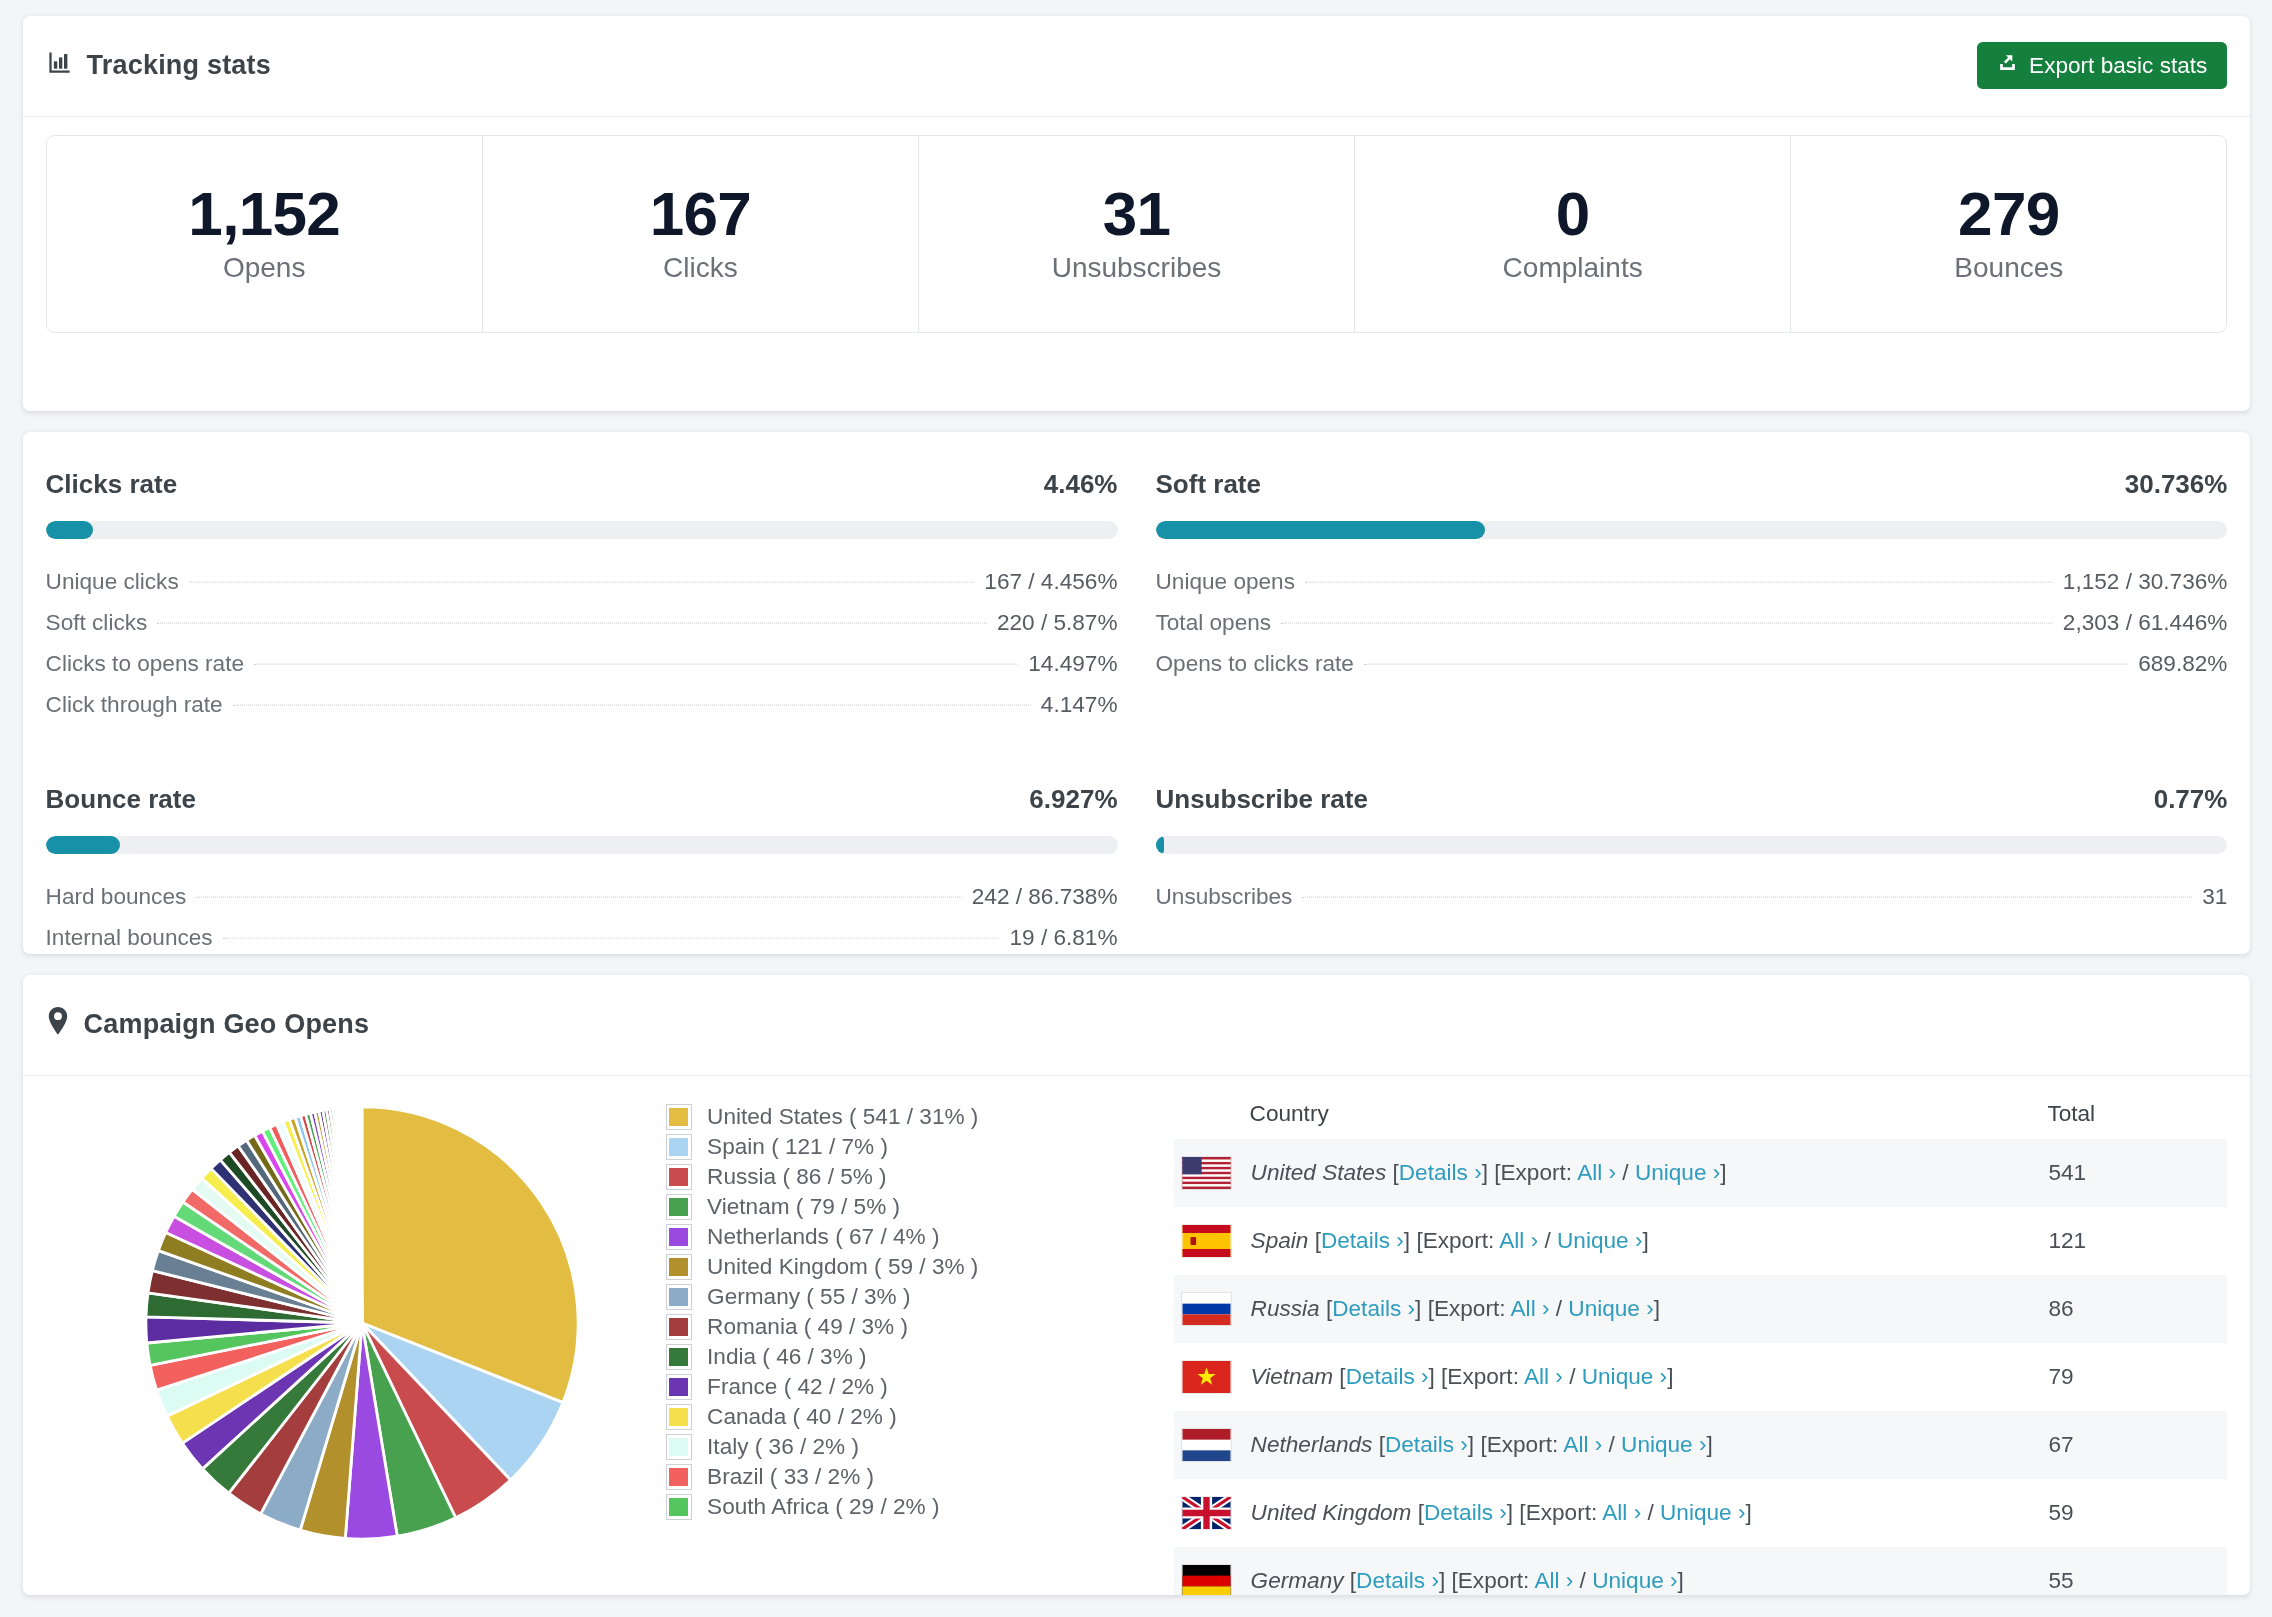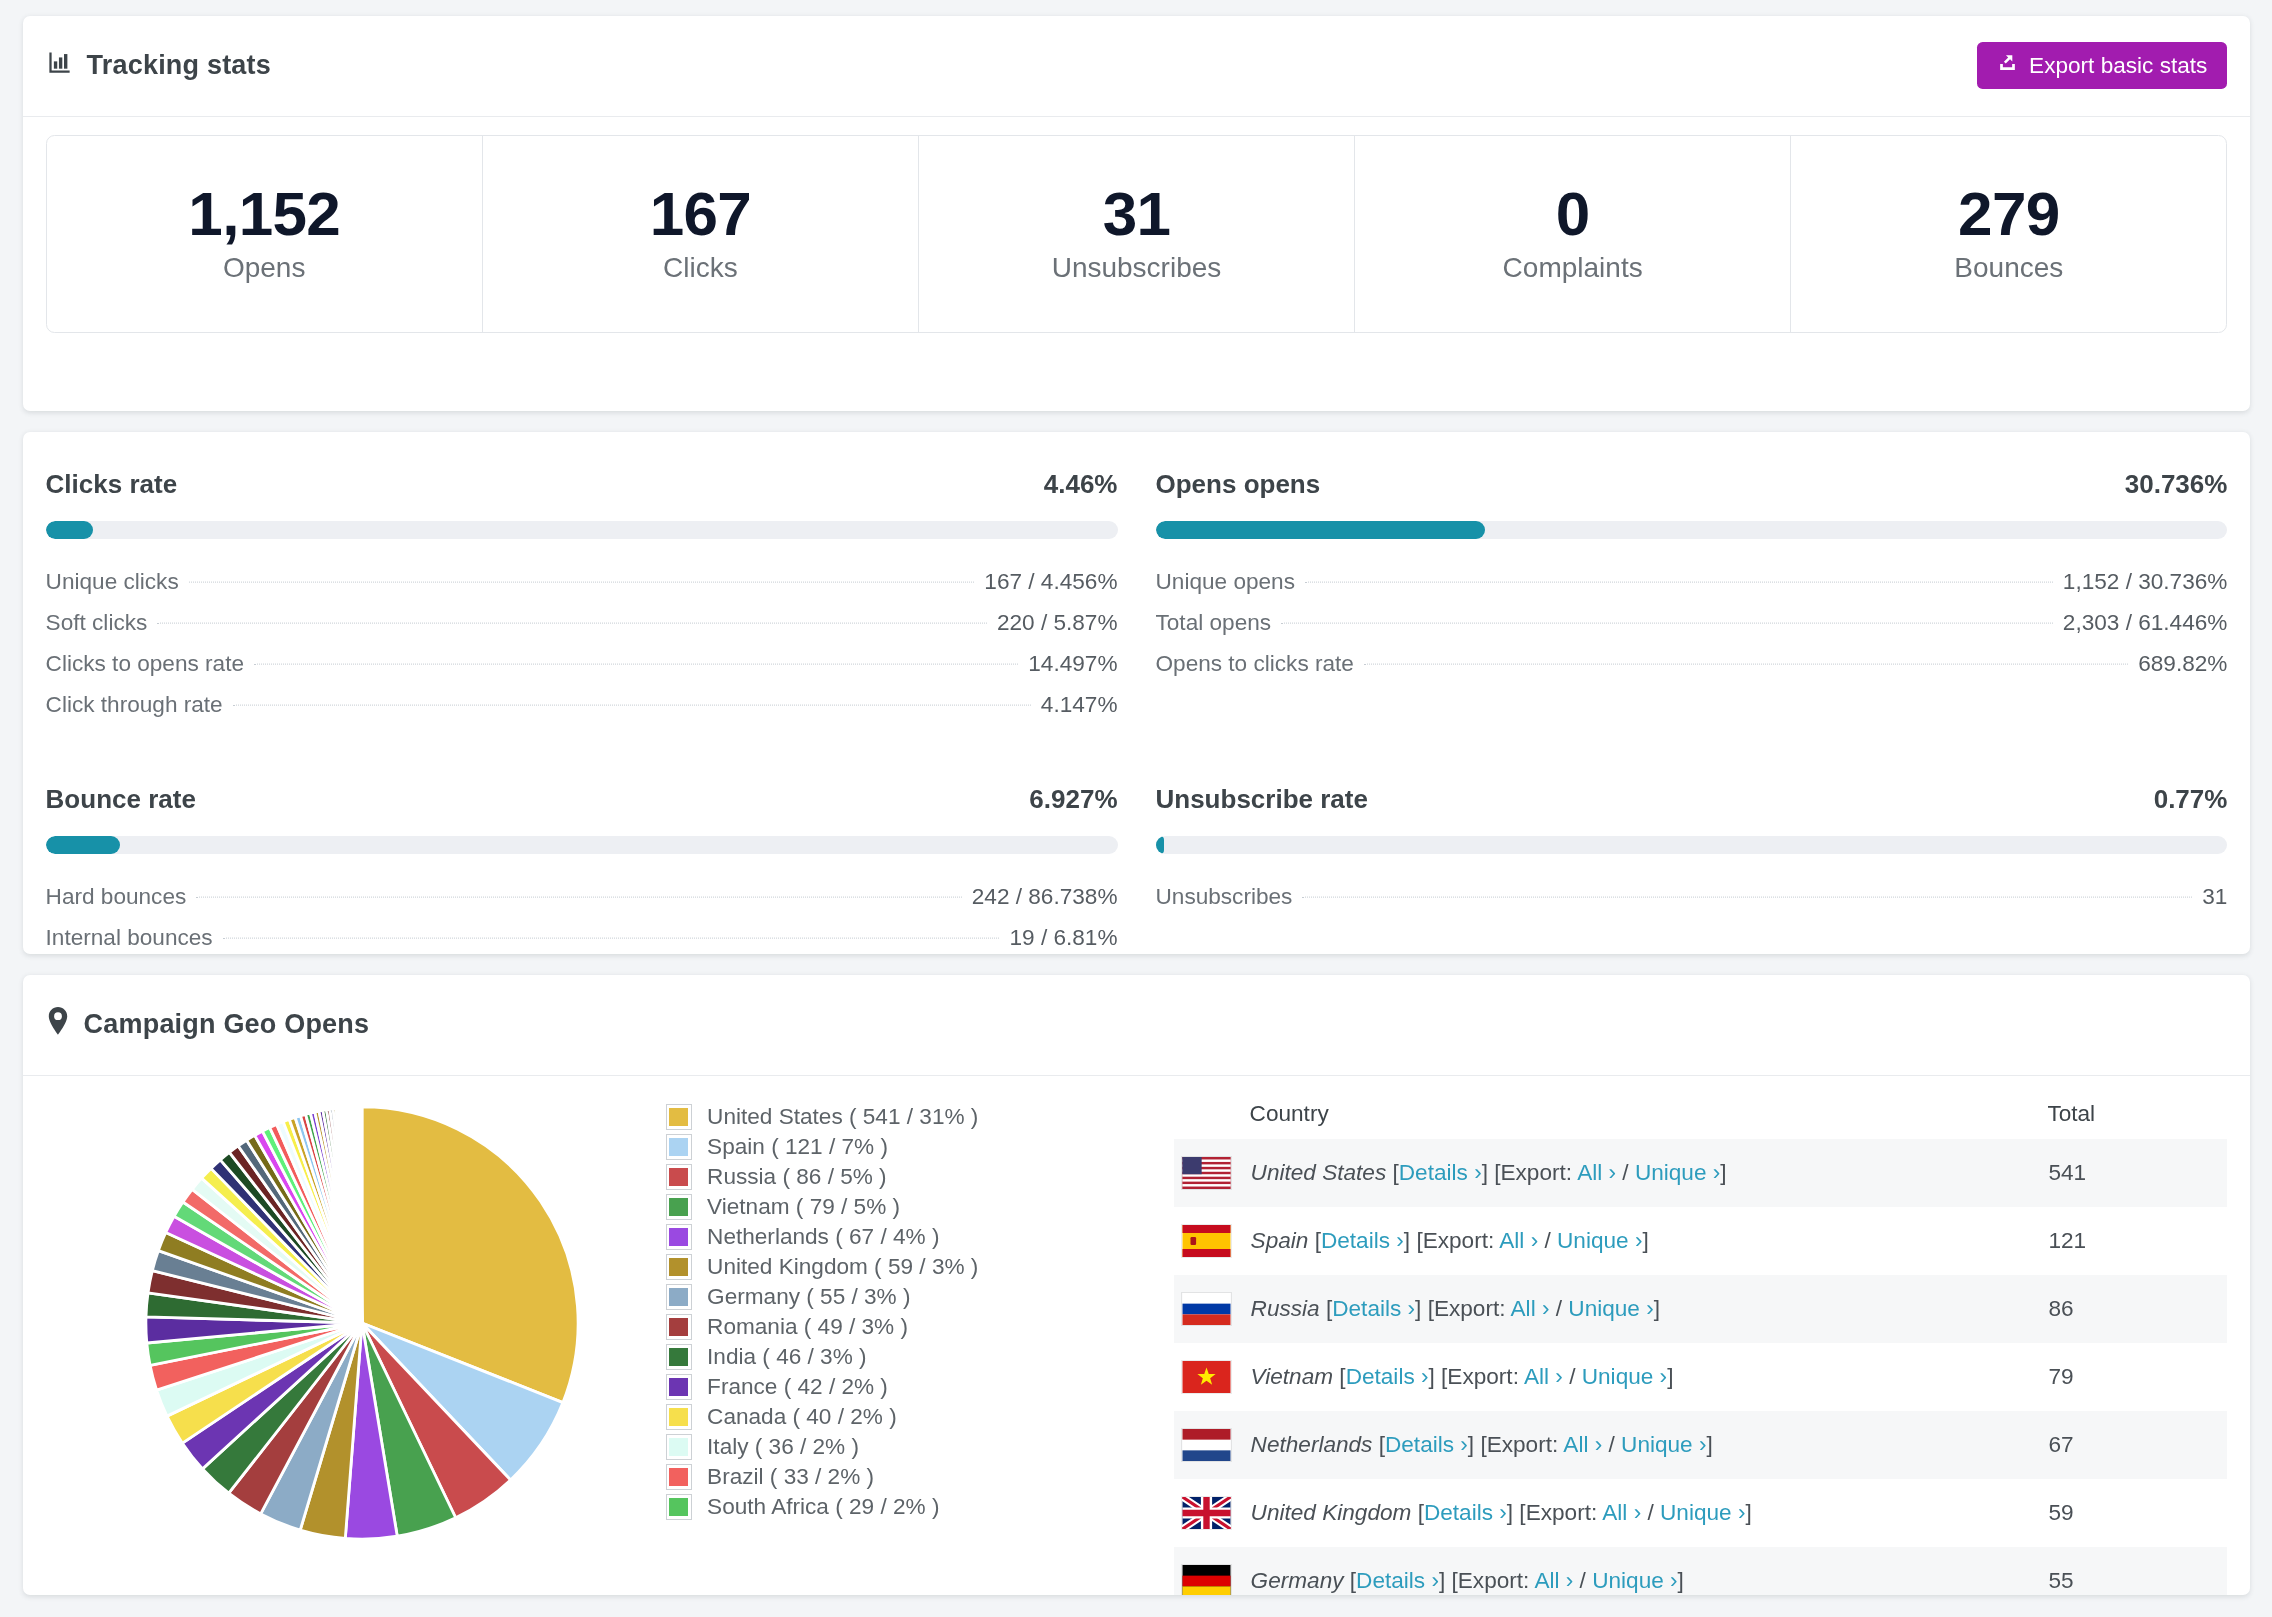--- a/index.html
+++ b/index.html
@@ -11,21 +11,21 @@
     -webkit-font-smoothing:antialiased;
   }
   .page{box-sizing:border-box;width:2273px;padding:15.5px 23px 0;display:flex;flex-direction:column;gap:21px;}
   .card{background:#ffffff;border-radius:7px;box-shadow:0 1.4px 5.6px rgba(60,70,80,.14);box-sizing:border-box;}
   .card-header{display:flex;align-items:center;justify-content:space-between;height:100px;padding:0 22.6px;border-bottom:1.4px solid #e9ebee;}
   .card-title{display:flex;align-items:center;gap:14px;font-size:27px;font-weight:600;color:#3d4449;letter-spacing:0.2px;}
   .card-title svg{flex:none;}
 
   
   .card-tracking{height:395px;}
-  .btn-export{display:inline-flex;align-items:center;gap:11.3px;background:#a21caf;color:#fff;border:none;border-radius:5.6px;height:47px;padding:0 20px;font-size:22.6px;font-family:inherit;cursor:pointer;}
+  .btn-export{display:inline-flex;align-items:center;gap:11.3px;background:#15803d;color:#fff;border:none;border-radius:5.6px;height:47px;padding:0 20px;font-size:22.6px;font-family:inherit;cursor:pointer;}
   .stats-row{margin:18.4px 22.6px 0;height:196px;border:1.4px solid #e3e6ea;border-radius:8.5px;display:flex;background:#fff;}
   .stat-cell{flex:1;display:flex;flex-direction:column;align-items:center;justify-content:center;gap:7px;border-left:1.4px solid #e3e6ea;}
   .stat-cell:first-child{border-left:none;}
   .stat-value{font-size:62px;font-weight:bold;color:#0f172a;letter-spacing:-0.7px;line-height:1;}
   .stat-label{font-size:28px;color:#6b7177;}
 
   
   .card-rates{height:522px;padding:37px 22.6px;}
   .rates-grid{display:grid;grid-template-columns:1fr 1fr;column-gap:38px;row-gap:51px;}
   .rate-head{display:flex;justify-content:space-between;align-items:baseline;font-size:26px;font-weight:bold;color:#3d4449;}
@@ -139,21 +139,21 @@
             </div>
             <div class="rate-row">
               <span class="lbl">Click through rate</span>
               <span class="leader"></span>
               <span class="val">4.147%</span>
             </div>
           </div>
         </div>
         <div class="rate-section">
           <div class="rate-head">
-            <span class="rate-title">Opens opens</span>
+            <span class="rate-title">Soft rate</span>
             <span class="rate-value">30.736%</span>
           </div>
           <div class="rate-bar">
             <div class="rate-fill" style="width: 30.736%; background: rgb(23, 145, 168);"></div>
           </div>
           <div class="rate-rows">
             <div class="rate-row">
               <span class="lbl">Unique opens</span>
               <span class="leader"></span>
               <span class="val">1,152 / 30.736%</span>

